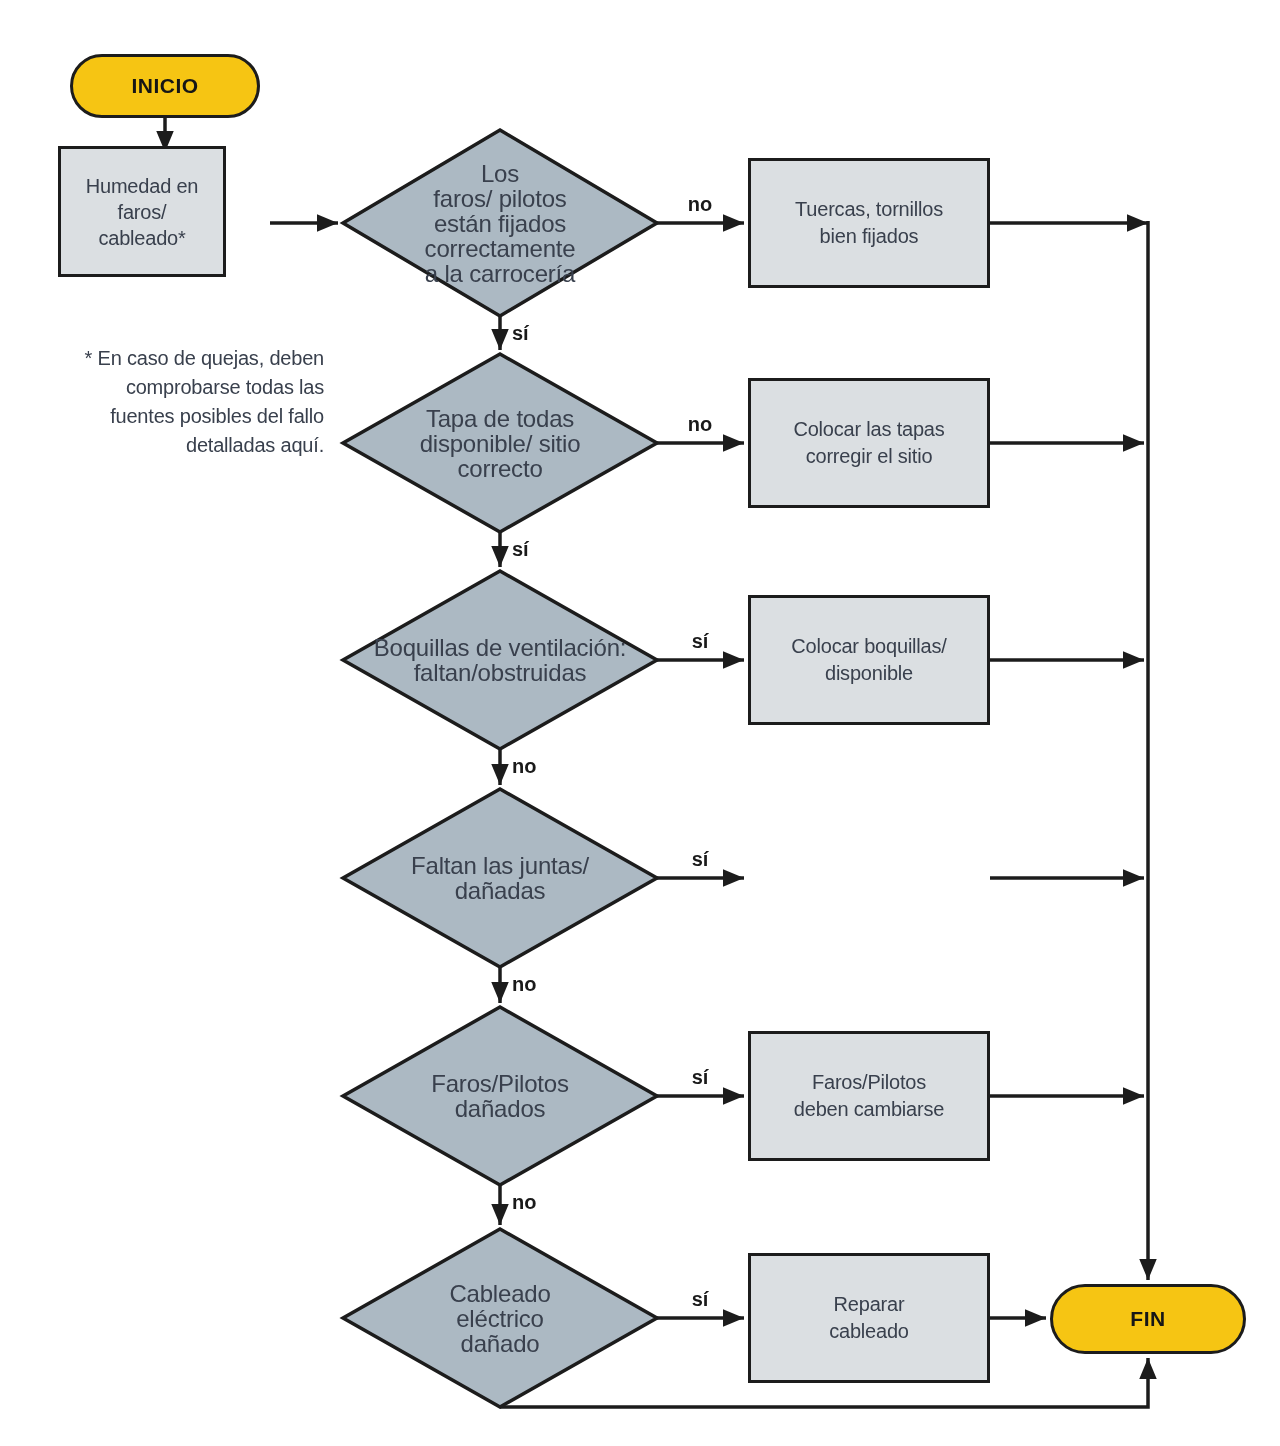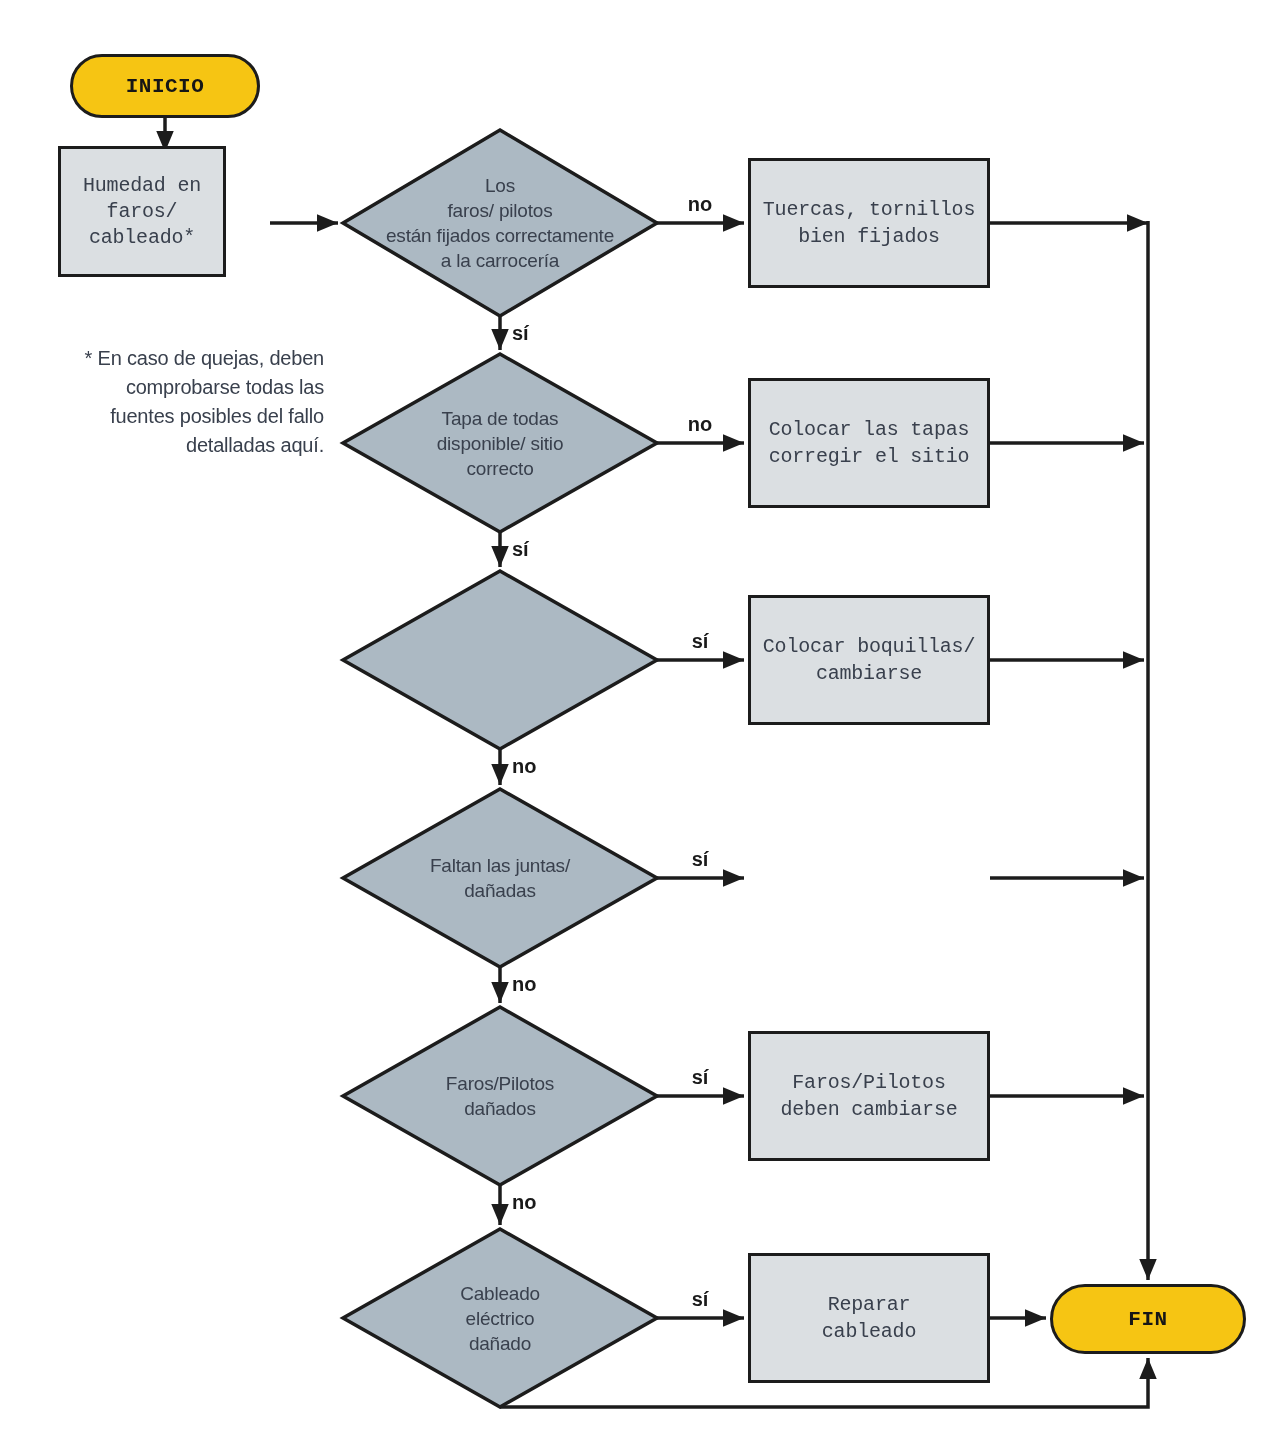--- a/index.html
+++ b/index.html
@@ -11,38 +11,38 @@
     --label:#1A1A1A;
     --page-bg:#FFFFFF;
   }
   html,body{margin:0;padding:0;background:var(--page-bg);}
   .canvas{
     position:relative;width:1280px;height:1446px;background:var(--page-bg);
     font-family:"Liberation Sans","DejaVu Sans",sans-serif;color:var(--text);
     overflow:hidden;letter-spacing:-0.2px;
   }
   svg.wires{position:absolute;inset:0;width:1280px;height:1446px;}
-  .node{position:absolute;display:flex;flex-direction:column;align-items:center;justify-content:center;text-align:right;box-sizing:border-box;font-family:Liberation Mono, monospace;}
+  .node{position:absolute;display:flex;flex-direction:column;align-items:center;justify-content:center;text-align:right;box-sizing:border-box;}
   .terminal{
     background:var(--terminal-fill);border:3.5px solid var(--line);
     font-weight:bold;font-size:21px;color:#161616;letter-spacing:0.5px;
   }
   .start{left:70px;top:54px;width:190px;height:64px;border-radius:32px;}
   .end{left:1050px;top:1284px;width:196px;height:70px;border-radius:35px;}
   .procbox{
     background:var(--action-fill);border:3.5px solid var(--line);
     font-size:20px;line-height:27px;
   }
   .source{left:58px;top:146px;width:168px;height:131px;line-height:26px;}
   .action{left:748px;width:242px;height:130px;}
   .a1{top:158px}.a2{top:378px}.a3{top:595px}.a4{top:813px}.a5{top:1031px}.a6{top:1253px}
   .dtext{
     position:absolute;left:360px;width:280px;height:140px;
     display:flex;flex-direction:column;align-items:center;justify-content:center;
-    text-align:center;font-size:19px;line-height:25px;
+    text-align:center;font-size:24px;line-height:25px;
   }
   .t1{top:153px}.t2{top:373px}.t3{top:590px}.t4{top:808px}.t5{top:1026px}.t6{top:1248px}
   .side-label{
     position:absolute;left:660px;width:80px;height:26px;text-align:center;
     font-weight:bold;font-size:20px;color:var(--label);letter-spacing:0;
   }
   .s1{top:193px}.s2{top:413px}.s3{top:630px}.s4{top:848px}.s5{top:1066px}.s6{top:1288px}
   .down-label{
     position:absolute;left:512px;width:60px;height:24px;text-align:left;
     font-weight:bold;font-size:20px;color:var(--label);letter-spacing:0;
@@ -123,20 +123,24 @@
     <div>Los</div>
     <div>faros/ pilotos</div>
     <div>están fijados correctamente</div>
     <div>a la carrocería</div>
   </div>
   <div class="dtext t2">
     <div>Tapa de todas</div>
     <div>disponible/ sitio</div>
     <div>correcto</div>
   </div>
+  <div class="dtext t3">
+    <div>Boquillas de ventilación:</div>
+    <div>faltan/obstruidas</div>
+  </div>
   <div class="dtext t4">
     <div>Faltan las juntas/</div>
     <div>dañadas</div>
   </div>
   <div class="dtext t5">
     <div>Faros/Pilotos</div>
     <div>dañados</div>
   </div>
   <div class="dtext t6">
     <div>Cableado</div>
@@ -147,21 +151,21 @@
   <div class="node procbox action a1">
     <div>Tuercas, tornillos</div>
     <div>bien fijados</div>
   </div>
   <div class="node procbox action a2">
     <div>Colocar las tapas</div>
     <div>corregir el sitio</div>
   </div>
   <div class="node procbox action a3">
     <div>Colocar boquillas/</div>
-    <div>cambiarse</div>
+    <div>disponible</div>
   </div>
   <div class="node procbox action a5">
     <div>Faros/Pilotos</div>
     <div>deben cambiarse</div>
   </div>
   <div class="node procbox action a6">
     <div>Reparar</div>
     <div>cableado</div>
   </div>
 

